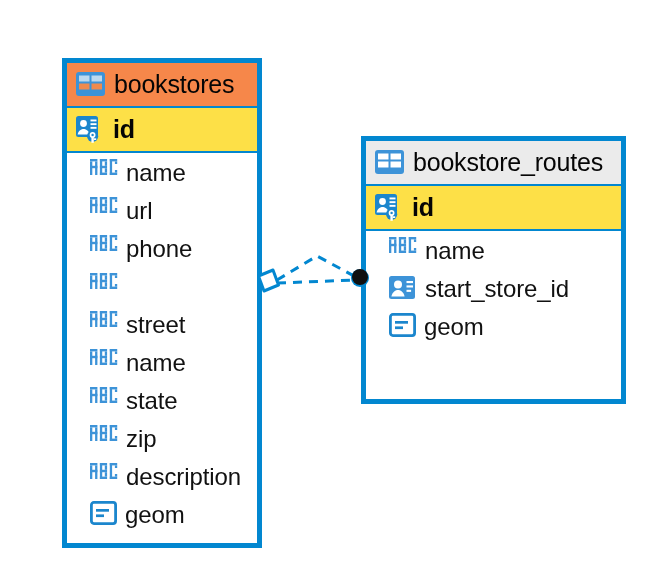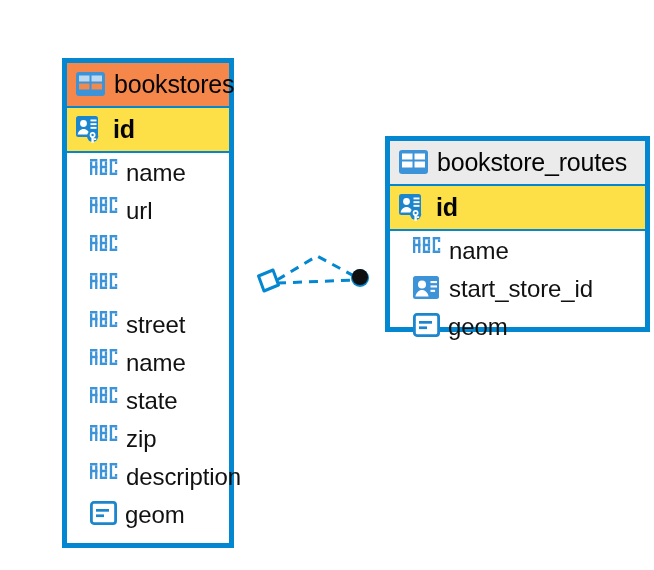--- a/index.html
+++ b/index.html
@@ -24,28 +24,28 @@
   
   .entity {
     position: absolute;
     box-sizing: border-box;
     border: 5px solid #0287d0;
     background: #ffffff;
   }
   #entity-bookstores {
     left: 62px;
     top: 58px;
-    width: 172px;
+    width: 200px;
     height: 490px;
   }
   #entity-bookstore-routes {
-    left: 385px;
+    left: 361px;
     top: 136px;
     width: 265px;
-    height: 196px;
+    height: 268px;
   }
 
   .entity-header {
     display: flex;
     align-items: center;
     gap: 9px;
     padding: 4px 10px 5px 9px;
     height: 43px;
     box-sizing: border-box;
   }
@@ -211,20 +211,21 @@
             <rect x="9.9" y="6.8" width="7.2" height="2.4"></rect>
             <rect x="14.8" y="9.2" width="2.3" height="4.4"></rect>
             <rect x="9.9" y="13.6" width="7.2" height="2.4"></rect>
             <rect x="19.8" y="0" width="7.4" height="2.4"></rect>
             <rect x="19.8" y="0" width="2.3" height="16"></rect>
             <rect x="19.8" y="13.6" width="7.4" height="2.4"></rect>
             <rect x="24.9" y="2.4" width="2.3" height="2.6"></rect>
             <rect x="24.9" y="11" width="2.3" height="2.6"></rect>
           </g>
         </svg>
+        <span class="field-label">phone</span>
       </div>
 
       <div class="field-row">
         <svg class="icon icon-abc" viewBox="0 0 28 16">
           <g fill="#3d93d8">
             <rect x="0" y="0" width="7.4" height="2.4"></rect>
             <rect x="0" y="2.4" width="2.3" height="13.6"></rect>
             <rect x="5.1" y="2.4" width="2.3" height="13.6"></rect>
             <rect x="0" y="6.8" width="7.4" height="2.4"></rect>
             <rect x="9.9" y="0" width="7.2" height="2.4"></rect>

